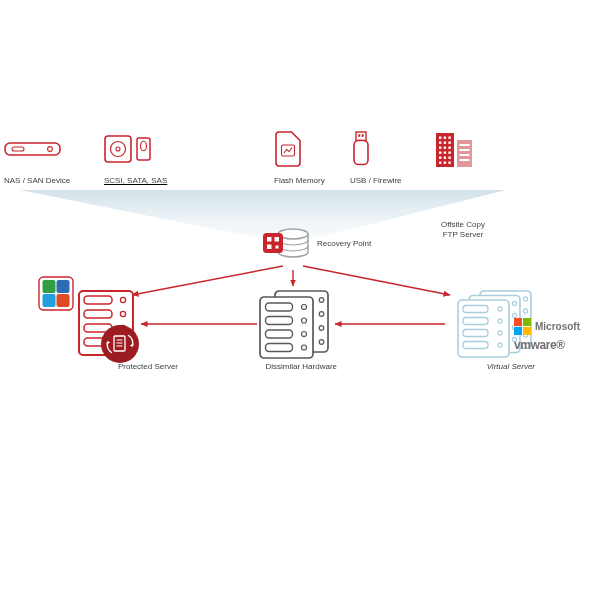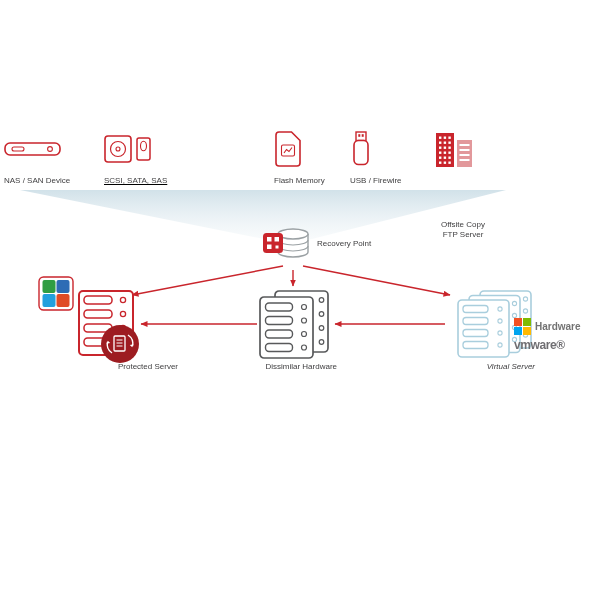--- a/index.html
+++ b/index.html
@@ -226,18 +226,18 @@
   </div>
 
   <div class="logos">
     <div class="ms-row">
       <div class="ms-grid">
         <div class="ms-sq" style="background:#f25022;"></div>
         <div class="ms-sq" style="background:#7fba00;"></div>
         <div class="ms-sq" style="background:#00a4ef;"></div>
         <div class="ms-sq" style="background:#ffb900;"></div>
       </div>
-      <div class="ms-text">Hardware</div>
+      <div class="ms-text">Microsoft</div>
     </div>
     <div class="vmware">vmware®</div>
   </div>
 
 </div>
 
 </body></html>

